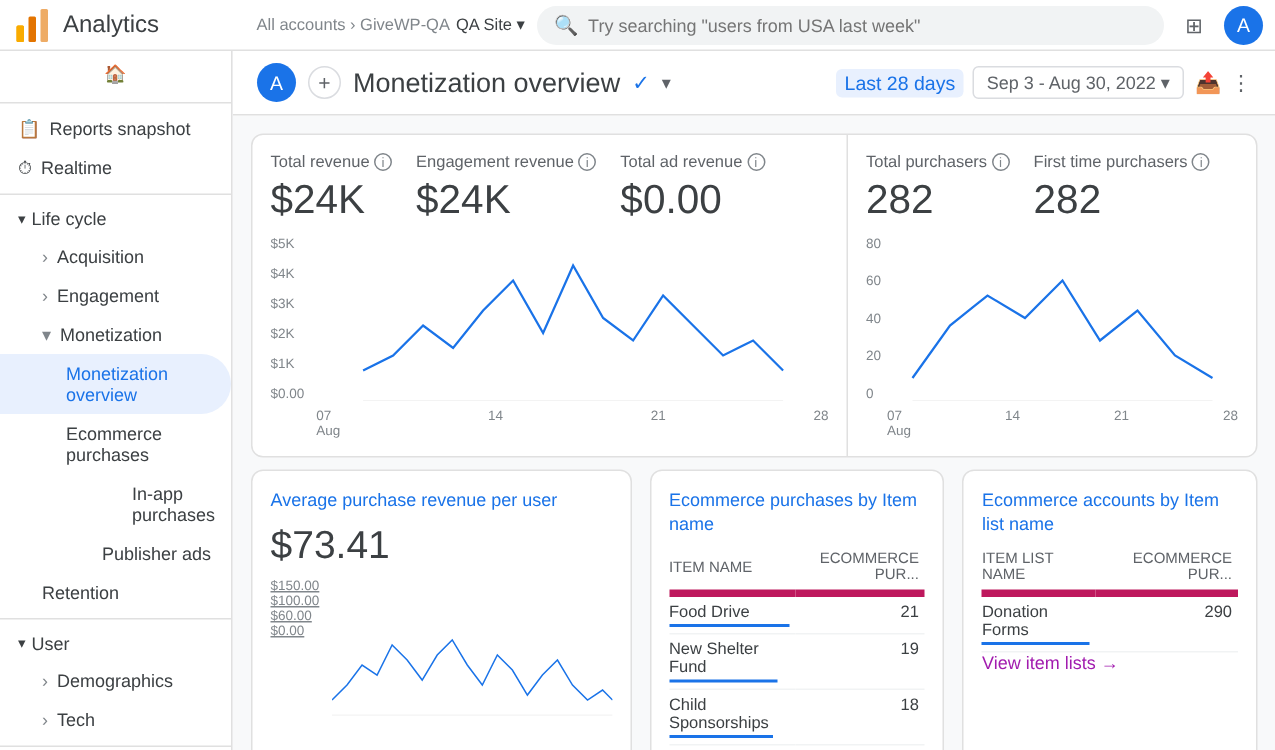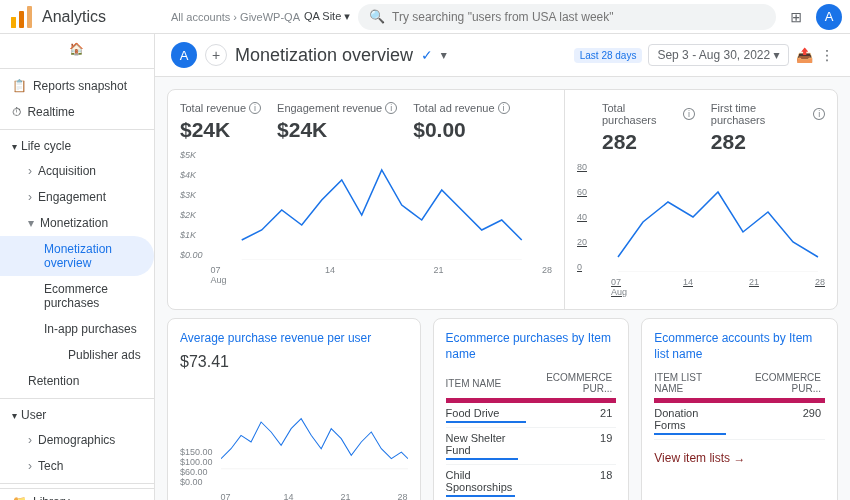--- a/index.html
+++ b/index.html
@@ -27,41 +27,41 @@
     .sidebar-bottom { border-top: 1px solid #e0e0e0; padding: 6px 12px; display: flex; align-items: center; gap: 6px; font-size: 12px; cursor: pointer; color: #3c4043; }
     .divider { border: none; border-top: 1px solid #e0e0e0; margin: 4px 0; }
 
     
     .content { flex: 1; overflow-y: auto; padding: 0; background: #f8f9fa; }
     .content-header { display: flex; align-items: center; padding: 8px 16px; background: #fff; border-bottom: 1px solid #e0e0e0; gap: 8px; }
     .avatar-circle { width: 26px; height: 26px; border-radius: 50%; background: #1a73e8; color: #fff; display: flex; align-items: center; justify-content: center; font-size: 13px; font-weight: 500; flex-shrink: 0; }
     .content-title { font-size: 18px; font-weight: 400; color: #3c4043; }
     .verified-icon { color: #1a73e8; font-size: 14px; }
     .date-range { margin-left: auto; display: flex; align-items: center; gap: 6px; font-size: 12px; color: #5f6368; }
-    .date-badge { background: #e8f0fe; color: #1a73e8; border-radius: 4px; padding: 2px 6px; font-size: 10px; font-weight: 500; }
+    .date-badge { background: #e8f0fe; color: #1a73e8; border-radius: 4px; padding: 2px 6px; font-size: 13px; font-weight: 500; }
     .date-selector { display: flex; align-items: center; gap: 4px; border: 1px solid #dadce0; border-radius: 4px; padding: 3px 8px; cursor: pointer; }
     .action-icons { display: flex; align-items: center; gap: 6px; }
     .metric-label { font-size: 11px; color: #5f6368; display: flex; align-items: center; gap: 3px; margin-bottom: 4px; }
-    .metric-value { font-size: 21px; font-weight: 700; color: #3c4043; margin-bottom: 8px; }
+    .metric-value { font-size: 27px; font-weight: 400; color: #3c4043; margin-bottom: 8px; }
 
     
     .bottom-row { display: flex; gap: 12px; padding: 0 12px 12px 12px; }
     .bottom-card { background: #fff; border: 1px solid #e0e0e0; border-radius: 8px; padding: 12px; }
     .bottom-card-main { flex: 2; }
     .bottom-card-table { flex: 1.5; }
 
     
     .table-title { font-size: 12px; color: #1a73e8; font-weight: 500; margin-bottom: 6px; line-height: 1.3; }
     .data-table { width: 100%; border-collapse: collapse; }
     .data-table th { font-size: 10px; color: #5f6368; text-align: left; padding: 4px 4px 4px 0; border-bottom: 5px solid #be185d; font-weight: 500; text-transform: uppercase; }
     .data-table th:last-child { text-align: right; }
     .data-table td { font-size: 11px; padding: 4px 4px 4px 0; border-bottom: 1px solid #f1f3f4; color: #3c4043; vertical-align: top; }
     .data-table td:last-child { text-align: right; }
     .item-bar { height: 2px; background: #1a73e8; margin-top: 2px; }
-    .view-link { display: flex; align-items: center; gap: 3px; color: #7f1d1d; font-size: 12px; margin-top: 11px; cursor: pointer; font-weight: 500; }
+    .view-link { display: flex; align-items: center; gap: 3px; color: #a21caf; font-size: 12px; margin-top: 0; cursor: pointer; font-weight: 500; }
 
     
     .info-icon { display: inline-flex; align-items: center; justify-content: center; width: 12px; height: 12px; border-radius: 50%; border: 1px solid #80868b; font-size: 9px; color: #80868b; cursor: pointer; }
   </style>
 </head>
 <body>
 
 <div class="header">
   <div class="header-logo">
     <svg class="logo-icon" viewBox="0 0 28 28" fill="none">
@@ -115,21 +115,21 @@
     <div class="sidebar-section-item sidebar-indent" style="font-weight:500;">
       <span style="color:#80868b;">▾</span>
       <span>Monetization</span>
     </div>
     <div class="sidebar-section-item active" style="padding-left:44px;">
       <span>Monetization overview</span>
     </div>
     <div class="sidebar-section-item" style="padding-left:44px;">
       <span>Ecommerce purchases</span>
     </div>
-    <div class="sidebar-section-item" style="padding-left:44px;">
+    <div class="sidebar-section-item" style="padding-left:44px;margin-left:44px;">
       <span>In-app purchases</span>
     </div>
     <div class="sidebar-section-item" style="padding-left:68px;text-align:right;">
       <span>Publisher ads</span>
     </div>
     <div class="sidebar-section-item sidebar-indent">
       <span>Retention</span>
     </div>
     <hr class="divider">
     <div class="sidebar-group-header">
@@ -195,21 +195,21 @@
             <div>
               <div class="metric-label">
                 <span>Total ad revenue</span>
                 <span class="info-icon">i</span>
               </div>
               <div class="metric-value">$0.00</div>
             </div>
           </div>
 
           <div style="display:flex;gap:4px;">
-            <div style="display:flex;flex-direction:column;justify-content:space-between;font-size:9px;color:#80868b;padding-right:4px;height:110px;font-style:italic;">
+            <div style="display:flex;flex-direction:column;justify-content:space-between;font-size:9px;color:#80868b;padding-right:4px;height:110px;">
               <span>$5K</span>
               <span>$4K</span>
               <span>$3K</span>
               <span>$2K</span>
               <span>$1K</span>
               <span>$0.00</span>
             </div>
             <div style="flex:1;">
               <svg viewBox="0 0 280 110" width="100%" height="110">
                 <polyline fill="none" stroke="#1a73e8" stroke-width="1.5" points="0,90 20,80 40,60 60,75 80,50 100,30 120,65 140,20 160,55 180,70 200,40 220,60 240,80 260,70 280,90"></polyline>
@@ -219,38 +219,38 @@
                 <span>07<br>Aug</span>
                 <span>14</span>
                 <span>21</span>
                 <span>28</span>
               </div>
             </div>
           </div>
         </div>
 
         <div style="flex:1.2;padding:12px;">
-          <div style="display:flex;gap:16px;margin-left:25px;">
+          <div style="display:flex;gap:16px;">
             <div>
               <div class="metric-label">
                 <span>Total purchasers</span>
                 <span class="info-icon">i</span>
               </div>
               <div class="metric-value">282</div>
             </div>
             <div>
               <div class="metric-label">
                 <span>First time purchasers</span>
                 <span class="info-icon">i</span>
               </div>
               <div class="metric-value">282</div>
             </div>
           </div>
 
-          <div style="display:flex;gap:20px;text-decoration:underline;">
+          <div style="display:flex;gap:0;">
             <div style="display:flex;flex-direction:column;justify-content:space-between;font-size:9px;color:#80868b;padding-right:4px;height:110px;">
               <span>80</span>
               <span>60</span>
               <span>40</span>
               <span>20</span>
               <span>0</span>
             </div>
             <div style="flex:1;">
               <svg viewBox="0 0 200 110" width="100%" height="110">
                 <polyline fill="none" stroke="#1a73e8" stroke-width="1.5" points="0,95 25,60 50,40 75,55 100,30 125,70 150,50 175,80 200,95"></polyline>
@@ -266,23 +266,23 @@
           </div>
         </div>
 
       </div>
     </div>
 
     <div class="bottom-row">
 
       <div class="bottom-card bottom-card-main">
         <div class="table-title">Average purchase revenue per user</div>
-        <div style="font-size:16px;font-weight:400;color:#3c4043;margin-bottom:6px;">$73.41</div>
+        <div style="font-size:26px;font-weight:400;color:#3c4043;margin-bottom:6px;">$73.41</div>
         <div style="display:flex;gap:4px;">
-          <div style="display:flex;flex-direction:column;justify-content:flex-end;font-size:9px;color:#80868b;padding-right:4px;height:110px;">
+          <div style="display:flex;flex-direction:column;justify-content:flex-start;font-size:9px;color:#80868b;padding-right:4px;height:110px;text-decoration:underline;">
             <span>$150.00</span>
             <span>$100.00</span>
             <span>$60.00</span>
             <span>$0.00</span>
           </div>
           <div style="flex:1;">
             <svg viewBox="0 0 280 110" width="100%" height="110">
               <polyline fill="none" stroke="#1a73e8" stroke-width="1.5" points="0,95 15,80 30,60 45,70 60,40 75,55 90,75 105,50 120,35 135,60 150,80 165,50 180,65 195,90 210,70 225,55 240,80 255,95 270,85 280,95"></polyline>
               <line x1="0" y1="110" x2="280" y2="110" stroke="#e0e0e0" stroke-width="0.5"></line>
             </svg>

